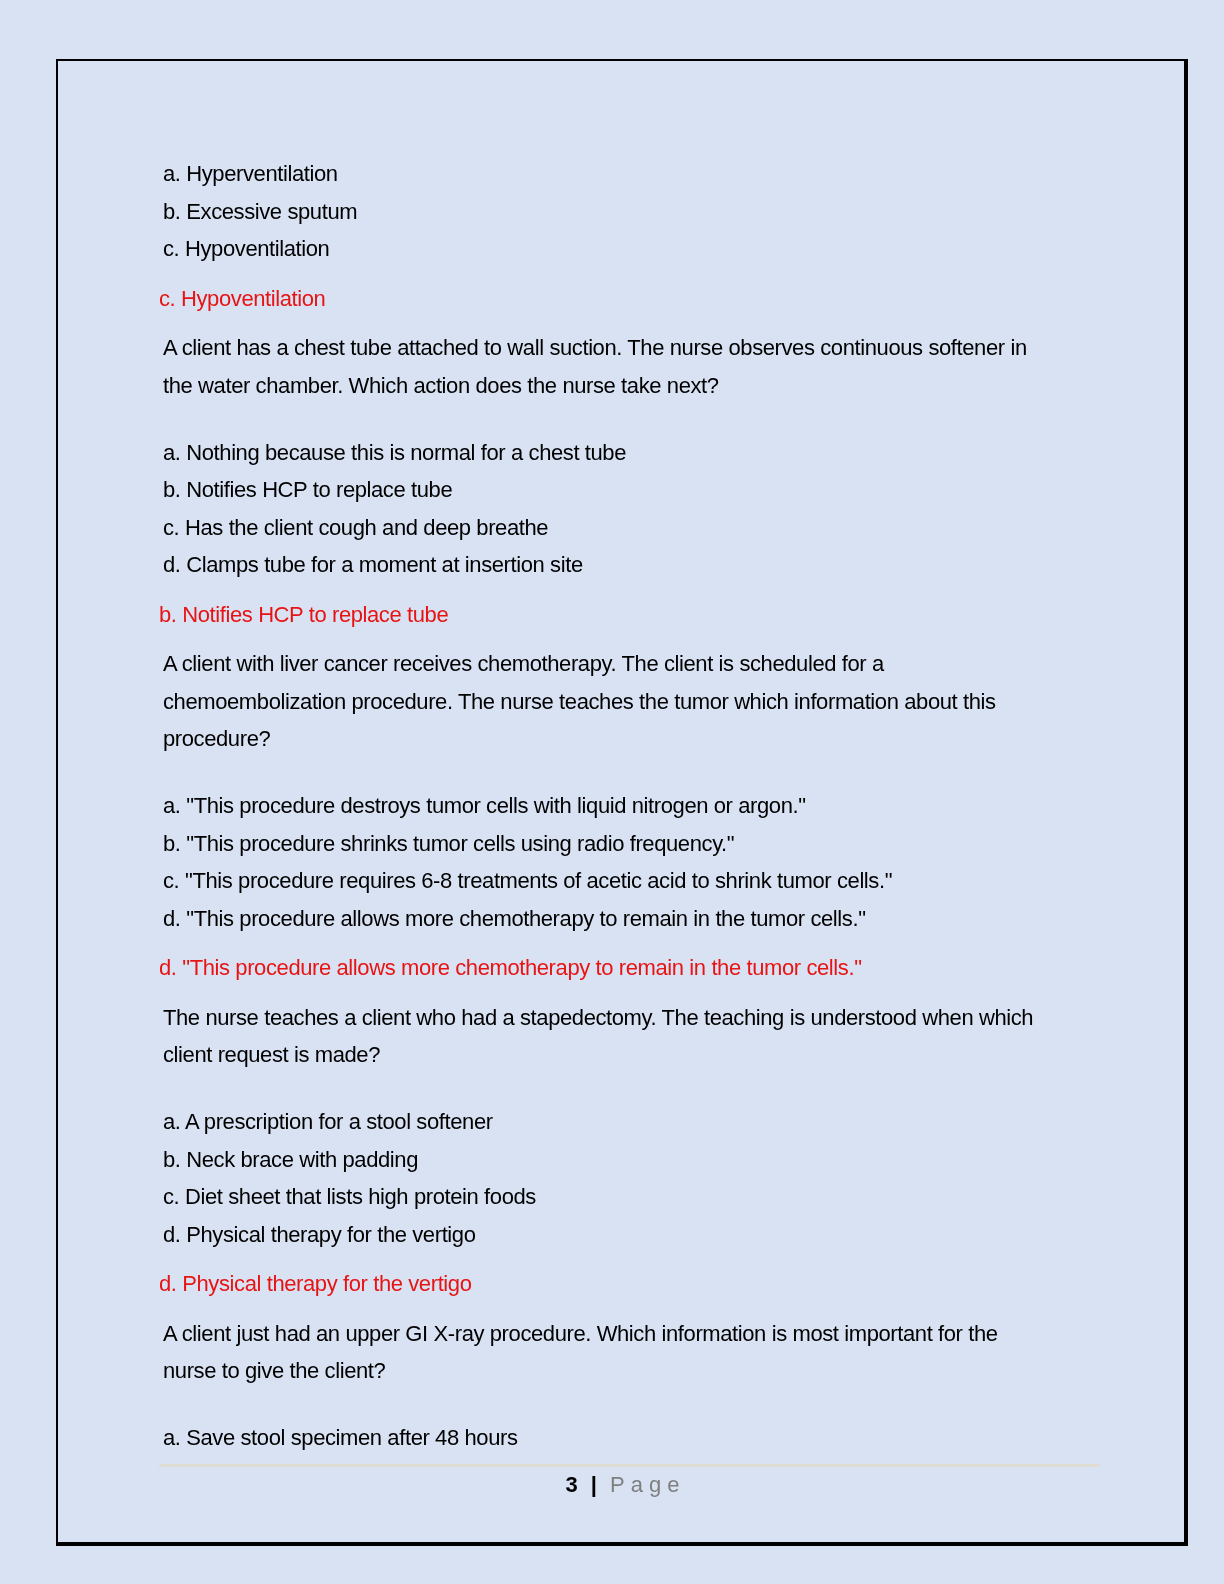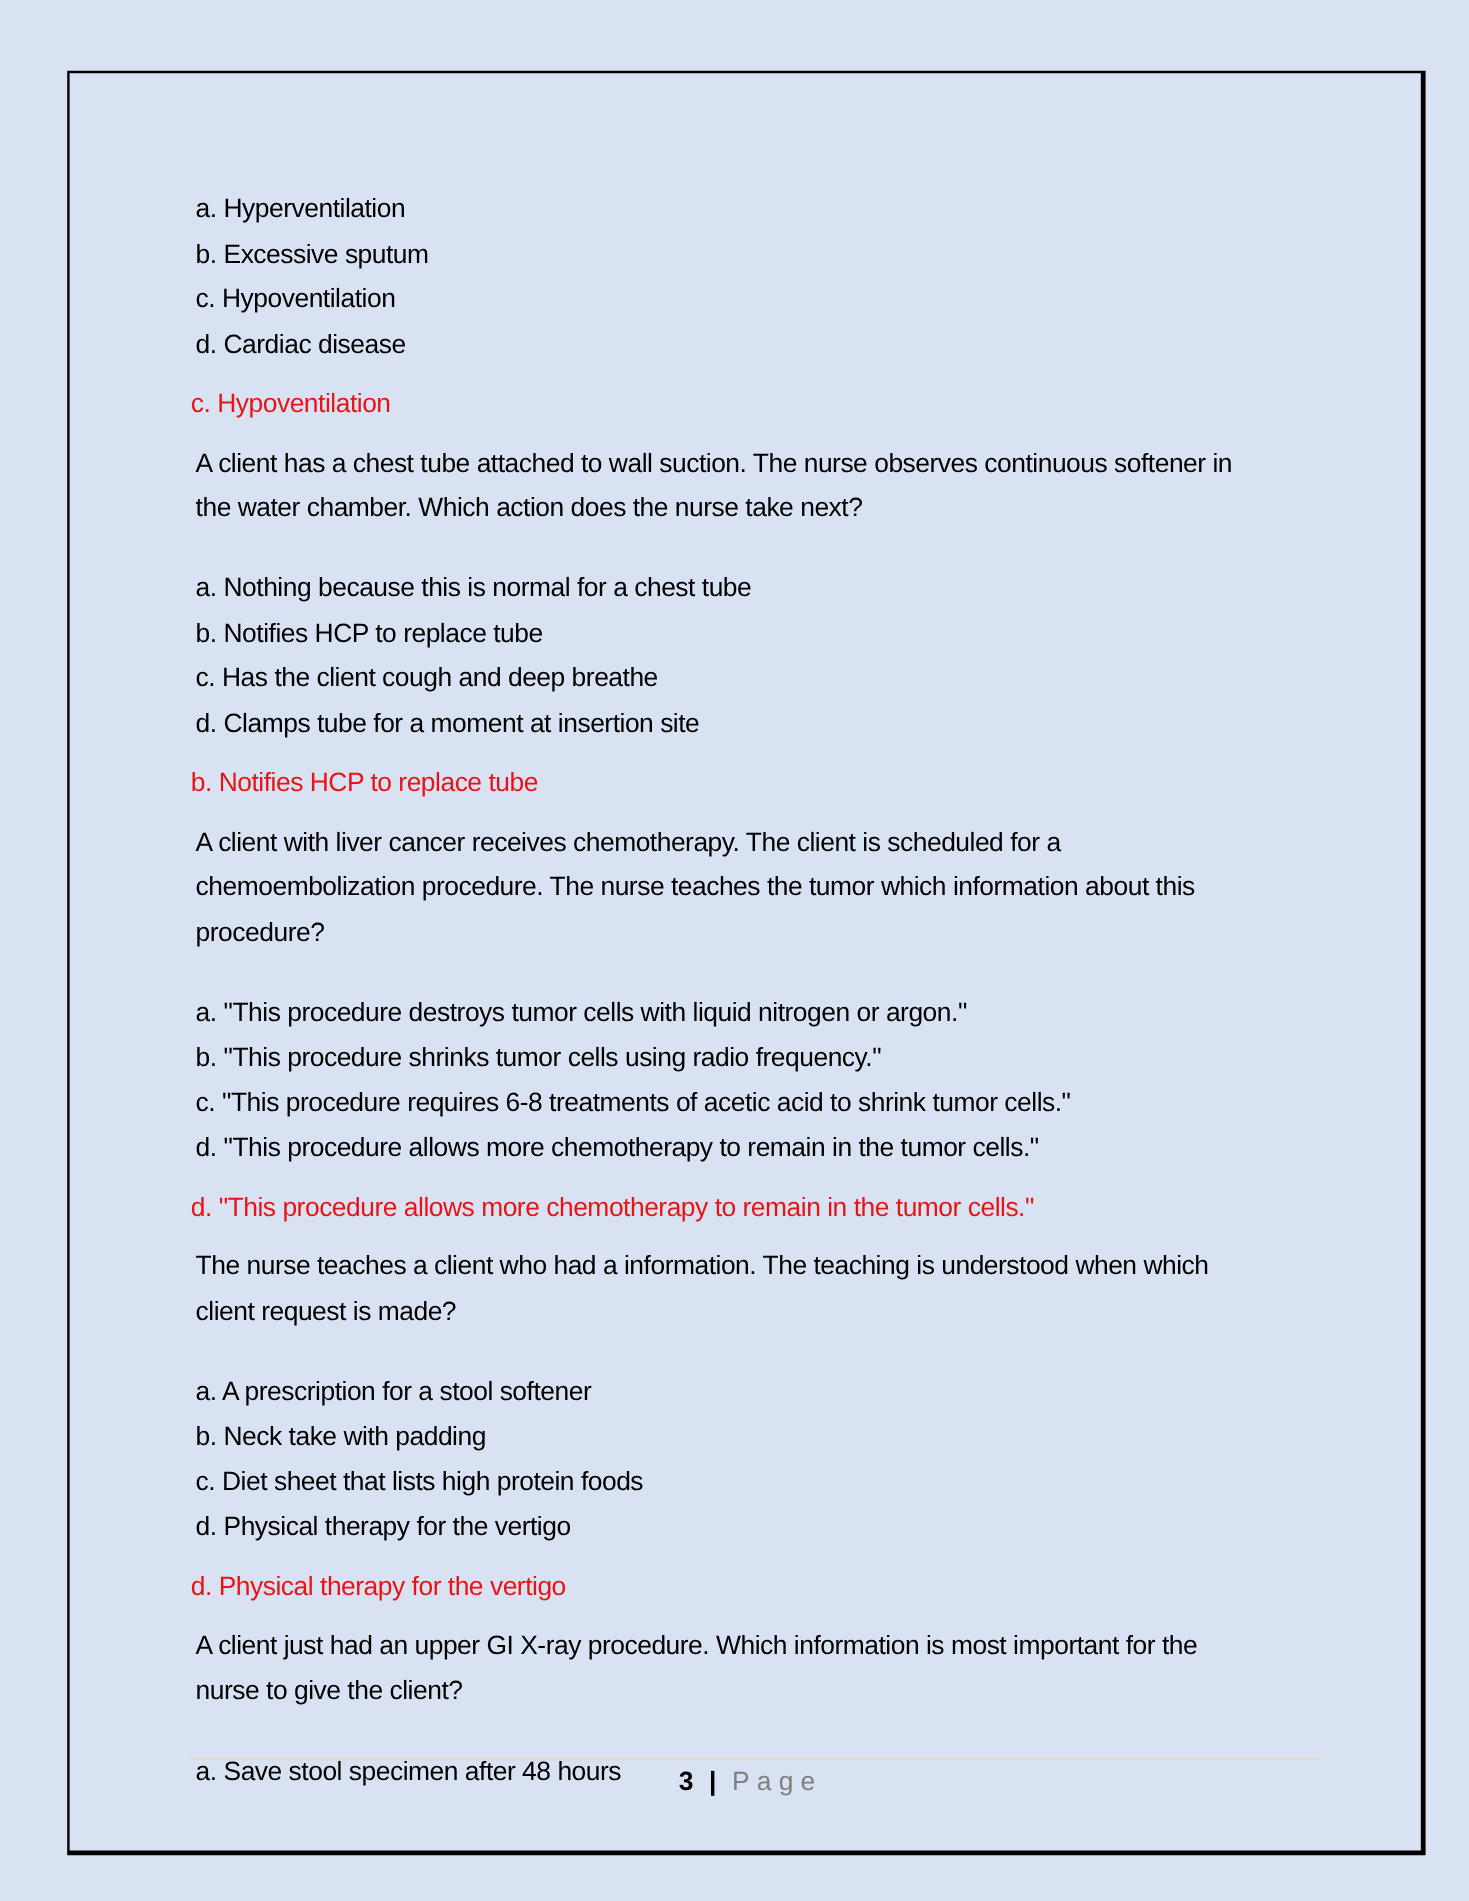--- a/index.html
+++ b/index.html
@@ -70,21 +70,20 @@
 <body>
 
 <div class="page-frame"></div>
 
 <div class="content">
 
   <div class="options-block">
     <div class="line">a. Hyperventilation</div>
     <div class="line">b. Excessive sputum</div>
     <div class="line">c. Hypoventilation</div>
-    <div class="line">d. Cardiac disease</div>
   </div>
   <div class="answer-line">c. Hypoventilation</div>
 
   <div class="question-block">
     <div class="line">A client has a chest tube attached to wall suction. The nurse observes continuous softener in</div>
     <div class="line">the water chamber. Which action does the nurse take next?</div>
   </div>
   <div class="options-block">
     <div class="line">a. Nothing because this is normal for a chest tube</div>
     <div class="line">b. Notifies HCP to replace tube</div>
@@ -100,26 +99,26 @@
   </div>
   <div class="options-block">
     <div class="line">a. "This procedure destroys tumor cells with liquid nitrogen or argon."</div>
     <div class="line">b. "This procedure shrinks tumor cells using radio frequency."</div>
     <div class="line">c. "This procedure requires 6-8 treatments of acetic acid to shrink tumor cells."</div>
     <div class="line">d. "This procedure allows more chemotherapy to remain in the tumor cells."</div>
   </div>
   <div class="answer-line">d. "This procedure allows more chemotherapy to remain in the tumor cells."</div>
 
   <div class="question-block">
-    <div class="line">The nurse teaches a client who had a information. The teaching is understood when which</div>
+    <div class="line">The nurse teaches a client who had a stapedectomy. The teaching is understood when which</div>
     <div class="line">client request is made?</div>
   </div>
   <div class="options-block">
     <div class="line">a. A prescription for a stool softener</div>
-    <div class="line">b. Neck take with padding</div>
+    <div class="line">b. Neck brace with padding</div>
     <div class="line">c. Diet sheet that lists high protein foods</div>
     <div class="line">d. Physical therapy for the vertigo</div>
   </div>
   <div class="answer-line">d. Physical therapy for the vertigo</div>
 
   <div class="question-block">
     <div class="line">A client just had an upper GI X-ray procedure. Which information is most important for the</div>
     <div class="line">nurse to give the client?</div>
   </div>
   <div class="options-block">

